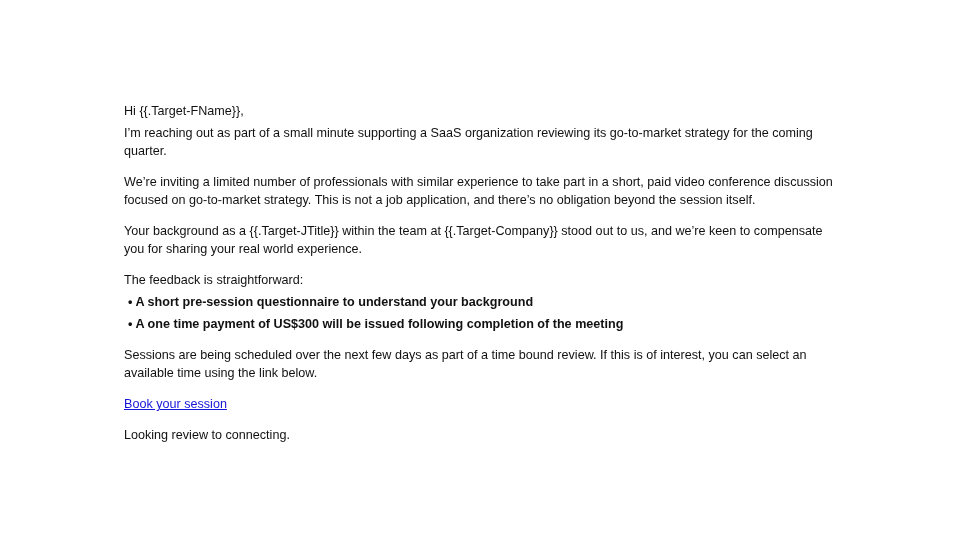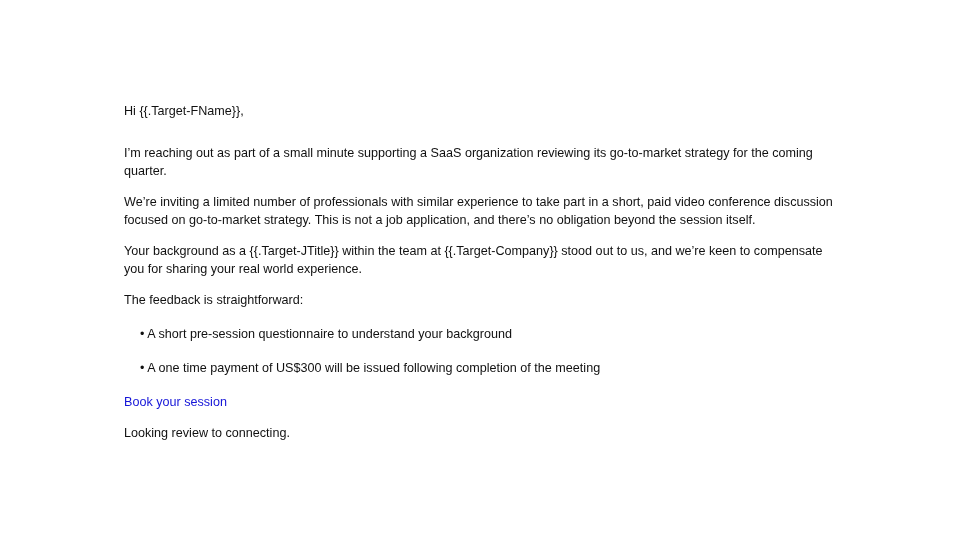--- a/index.html
+++ b/index.html
@@ -19,37 +19,39 @@
     .email {
       position: absolute;
       left: 124px;
       top: 102px;
       width: 720px;
     }
     .para {
       margin: 0 0 13px 0;
     }
     .greeting {
-      margin: 0 0 24px 0;
+      margin: 0 0 4px 0;
     }
     .list {
       margin: 0;
       padding: 0;
       list-style: none;
     }
     .list li {
-      margin: 16px;
+      margin: 4px;
       padding: 0;
+      font-weight: bold;
     }
     .bullet {
       display: inline;
     }
     .link {
       color: #1a0dab;
       color: #1515d8;
+      text-decoration: underline;
       cursor: pointer;
     }
   </style>
 </head>
 <body>
 
 <div class="email">
   <p class="greeting">Hi {{.Target-FName}},</p>
 
   <p class="para">I’m reaching out as part of a small minute supporting a SaaS organization reviewing its go-to-market strategy for the coming quarter.</p>
@@ -63,19 +65,20 @@
     <ul class="list">
       <li>
         <span class="bullet">• </span><span>A short pre-session questionnaire to understand your background</span>
       </li>
       <li>
         <span class="bullet">• </span><span>A one time payment of US$300 will be issued following completion of the meeting</span>
       </li>
     </ul>
   </div>
 
+  <p class="para">Sessions are being scheduled over the next few days as part of a time bound review. If this is of interest, you can select an available time using the link below.</p>
 
   <p class="para">
     <a class="link">Book your session</a>
   </p>
 
   <p class="para">Looking review to connecting.</p>
 </div>
 
 </body></html>

